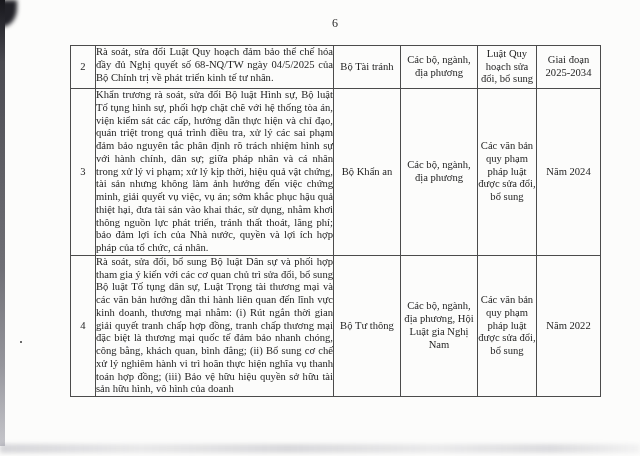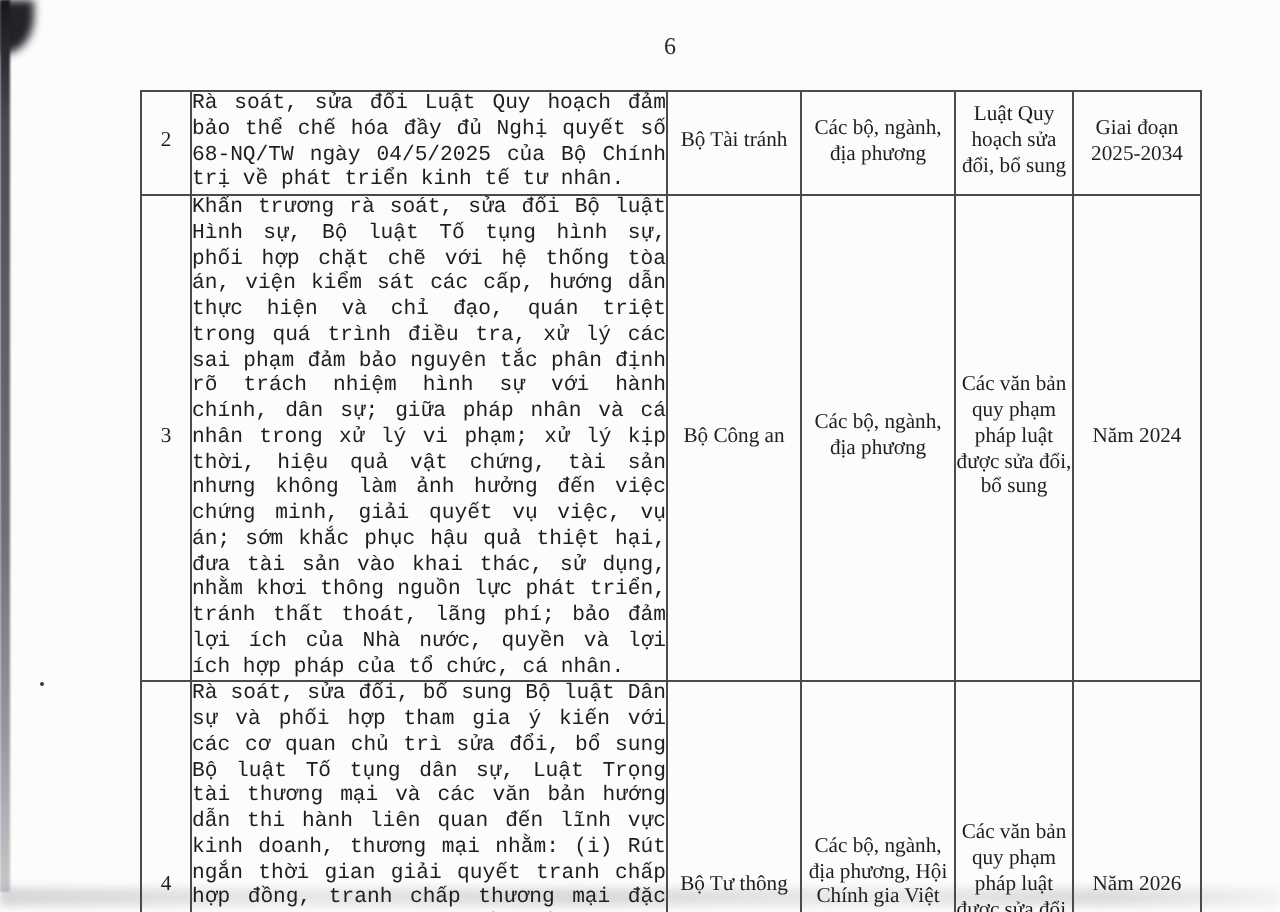--- a/index.html
+++ b/index.html
@@ -78,21 +78,20 @@
   tr.r2 { height: 166px; }
   tr.r3 { height: 140px; }
   td.c-stt {
     text-align: center;
     vertical-align: middle;
   }
   td.c-task {
     text-align: justify;
     vertical-align: top;
     padding: 1px 3px 1px 4px;
-    font-family: Liberation Mono, monospace;
   }
   td.c-mid {
     text-align: center;
     vertical-align: middle;
     padding: 0 2px;
     line-height: 13.2px;
   }
   td.c-tight { padding: 0 1px; }
 </style>
 </head>
@@ -121,29 +120,29 @@
         <td class="c-stt">2</td>
         <td class="c-task">Rà soát, sửa đổi Luật Quy hoạch đảm bảo thể chế hóa đầy đủ Nghị quyết số 68-NQ/TW ngày 04/5/2025 của Bộ Chính trị về phát triển kinh tế tư nhân.</td>
         <td class="c-mid">Bộ Tài tránh</td>
         <td class="c-mid">Các bộ, ngành, địa phương</td>
         <td class="c-mid c-tight">Luật Quy hoạch sửa đổi, bổ sung</td>
         <td class="c-mid">Giai đoạn 2025-2034</td>
       </tr>
       <tr class="r2">
         <td class="c-stt">3</td>
         <td class="c-task">Khẩn trương rà soát, sửa đổi Bộ luật Hình sự, Bộ luật Tố tụng hình sự, phối hợp chặt chẽ với hệ thống tòa án, viện kiểm sát các cấp, hướng dẫn thực hiện và chỉ đạo, quán triệt trong quá trình điều tra, xử lý các sai phạm đảm bảo nguyên tắc phân định rõ trách nhiệm hình sự với hành chính, dân sự; giữa pháp nhân và cá nhân trong xử lý vi phạm; xử lý kịp thời, hiệu quả vật chứng, tài sản nhưng không làm ảnh hưởng đến việc chứng minh, giải quyết vụ việc, vụ án; sớm khắc phục hậu quả thiệt hại, đưa tài sản vào khai thác, sử dụng, nhằm khơi thông nguồn lực phát triển, tránh thất thoát, lãng phí; bảo đảm lợi ích của Nhà nước, quyền và lợi ích hợp pháp của tổ chức, cá nhân.</td>
-        <td class="c-mid">Bộ Công an</td>
+        <td class="c-mid">Bộ Khẩn an</td>
         <td class="c-mid">Các bộ, ngành, địa phương</td>
         <td class="c-mid c-tight">Các văn bản quy phạm pháp luật được sửa đổi, bổ sung</td>
         <td class="c-mid">Năm 2024</td>
       </tr>
       <tr class="r3">
         <td class="c-stt">4</td>
         <td class="c-task">Rà soát, sửa đổi, bổ sung Bộ luật Dân sự và phối hợp tham gia ý kiến với các cơ quan chủ trì sửa đổi, bổ sung Bộ luật Tố tụng dân sự, Luật Trọng tài thương mại và các văn bản hướng dẫn thi hành liên quan đến lĩnh vực kinh doanh, thương mại nhằm: (i) Rút ngắn thời gian giải quyết tranh chấp hợp đồng, tranh chấp thương mại đặc biệt là thương mại quốc tế đảm bảo nhanh chóng, công bằng, khách quan, bình đẳng; (ii) Bổ sung cơ chế xử lý nghiêm hành vi trì hoãn thực hiện nghĩa vụ thanh toán hợp đồng; (iii) Bảo vệ hữu hiệu quyền sở hữu tài sản hữu hình, vô hình của doanh</td>
         <td class="c-mid">Bộ Tư thông</td>
-        <td class="c-mid">Các bộ, ngành, địa phương, Hội Chính gia Việt Nam</td>
+        <td class="c-mid">Các bộ, ngành, địa phương, Hội Luật gia Nghị Nam</td>
         <td class="c-mid c-tight">Các văn bản quy phạm pháp luật được sửa đổi, bổ sung</td>
-        <td class="c-mid">Năm 2026</td>
+        <td class="c-mid">Năm 2022</td>
       </tr>
     </tbody>
   </table>
 
 </div>
 
 </body></html>

